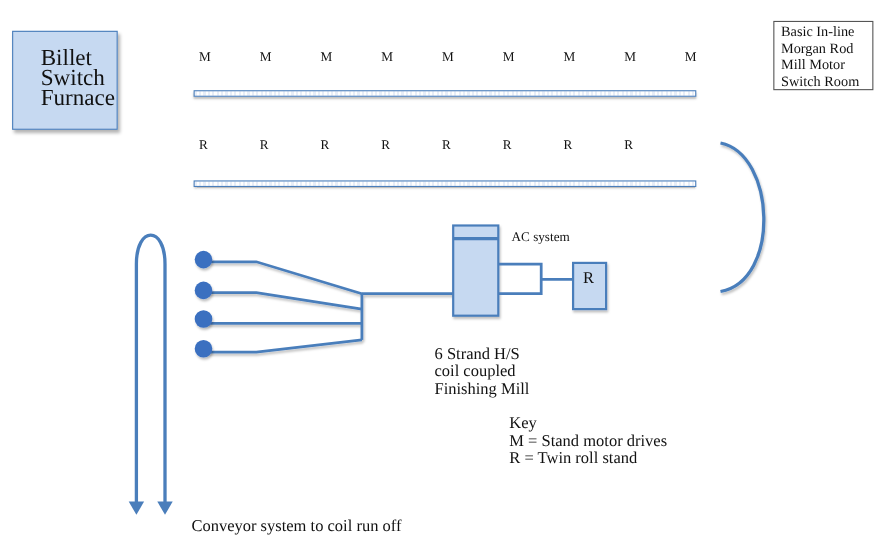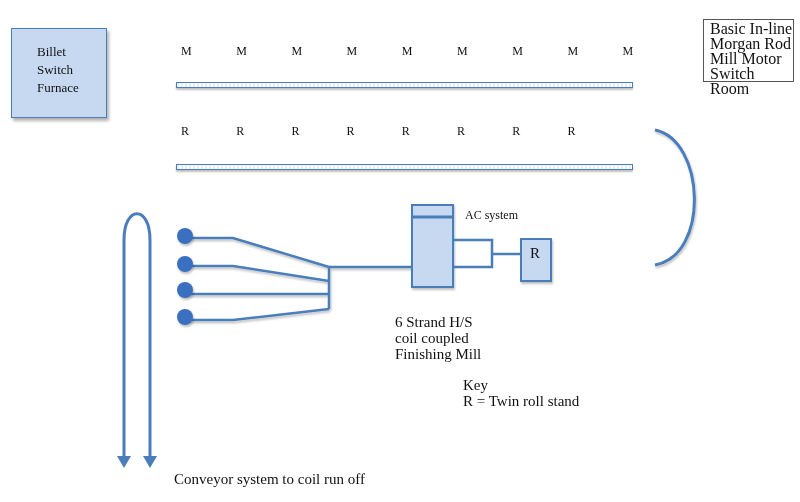--- a/index.html
+++ b/index.html
@@ -1,23 +1,23 @@
 <!DOCTYPE html>
 <html><head>
 <meta charset="utf-8">
 <style>
   html, body { margin: 0; padding: 0; background: #ffffff; }
   body { width: 800px; height: 502px; position: relative; overflow: hidden;
          font-family: "Liberation Serif", serif; color: #111; }
   .abs { position: absolute; }
   .furnace { left: 11px; top: 28px; width: 96px; height: 90px; background: #c6d9f1;
              border: 1.5px solid #4a7ebb; box-shadow: 2px 3px 3px rgba(0,0,0,0.3);
-             box-sizing: border-box; padding: 14px 0 0 25px; font-size: 13px; line-height: 18px; }
+             box-sizing: border-box; padding: 14px 0 0 25px; font-size: 21px; line-height: 18px; }
   .legend-box { left: 703px; top: 19px; width: 91px; height: 63px; border: 1px solid #555;
-                box-sizing: border-box; padding: 1px 0 0 6px; font-size: 16px; line-height: 15px; background:#fff; }
+                box-sizing: border-box; padding: 1px 0 0 6px; font-size: 13px; line-height: 15px; background:#fff; }
   .lbl { font-size: 12px; }
   .rail { height: 4px; background: repeating-linear-gradient(90deg, #e8eef8 0 2px, #ffffff 2px 4px);
           border: 1.5px solid #4a7ebb; box-shadow: 0 2px 2px rgba(0,0,0,0.25); }
   .txt13 { font-size: 15px; line-height: 16px; }
   svg { position: absolute; left: 0; top: 0; }
 </style>
 </head>
 <body>
 
 <div class="abs furnace">
@@ -101,16 +101,17 @@
 <div class="abs" style="left:530px; top:245px; font-size:15px;">R</div>
 
 <div class="abs txt13" style="left:395px; top:314px;">
   <div>6 Strand H/S</div>
   <div>coil coupled</div>
   <div>Finishing Mill</div>
 </div>
 
 <div class="abs txt13" style="left:463px; top:377px;">
   <div>Key</div>
+  <div>M = Stand motor drives</div>
   <div>R = Twin roll stand</div>
 </div>
 
 <div class="abs txt13" style="left:174px; top:471px;">Conveyor system to coil run off</div>
 
 </body></html>

